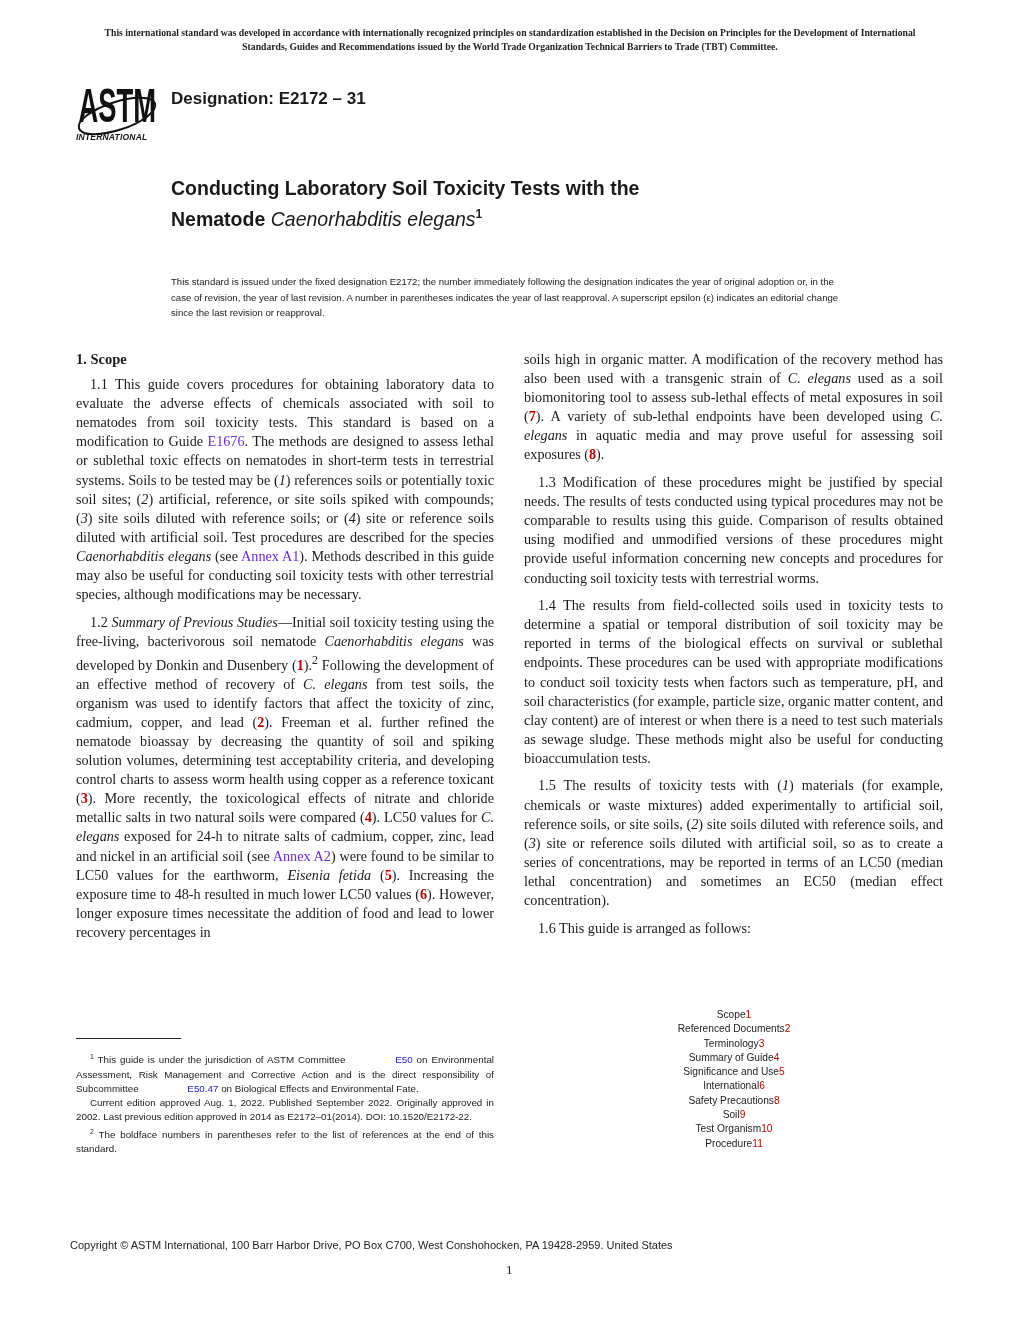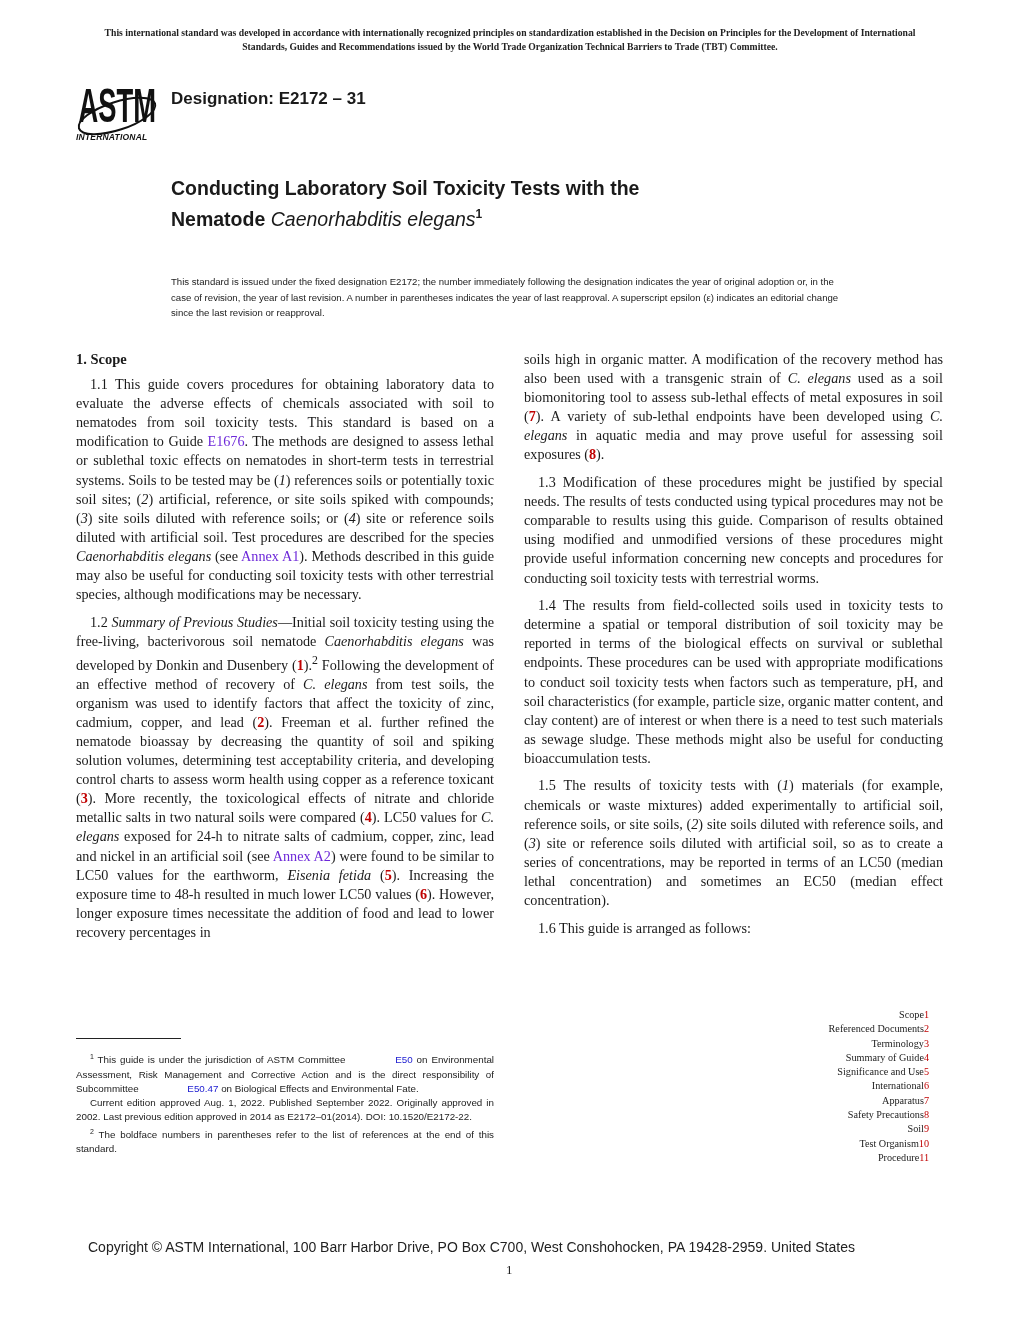--- a/index.html
+++ b/index.html
@@ -20,23 +20,23 @@
   .col p.noind { text-indent: 0; }
   .col h2 { margin: 0 0 6px 0; font-size: 14.5px; font-weight: bold; }
   .ref { color: #c00000; font-weight: bold; }
   .link { color: #6d28d9; }
   .blue { color: #1a1ad0; padding-left: 46px; }
   .rule { left: 76px; top: 1038px; width: 105px; height: 1px; background: #222; }
   .footnotes { left: 76px; top: 1050px; width: 418px; font-family: "Liberation Sans", sans-serif; font-size: 9.8px; line-height: 14.3px; color: #222; text-align: justify; }
   .footnotes p { margin: 0; text-indent: 14px; }
   .footnotes sup { font-size: 7px; }
   .toc { left: 539px; top: 1008px; width: 390px; font-family: "Liberation Sans", sans-serif; font-size: 10.2px; line-height: 14.3px; color: #222; }
-  .toc-row { display: flex; justify-content: flex-end; font-family: Liberation Serif, serif; }
+  .toc-row { display: flex; justify-content: center; }
   .toc-num { color: #c00000; }
-  .copyright { left: 88px; top: 1239px; font-family: "Liberation Sans", sans-serif; font-size: 14px; color: #222; }
+  .copyright { left: 70px; top: 1239px; font-family: "Liberation Sans", sans-serif; font-size: 11px; color: #222; }
   .pagenum { left: 506px; top: 1262px; font-family: "Liberation Serif", serif; font-size: 13px; color: #222; }
 </style>
 </head>
 <body>
 
 <div class="abs notice">This international standard was developed in accordance with internationally recognized principles on standardization established in the Decision on Principles for the Development of International Standards, Guides and Recommendations issued by the World Trade Organization Technical Barriers to Trade (TBT) Committee.</div>
 
 <svg class="abs logo" viewBox="0 0 86 66">
   <ellipse cx="43" cy="36" rx="40" ry="14" fill="none" stroke="#111" stroke-width="2" transform="rotate(-18 43 36)"></ellipse>
   <text x="43" y="46" text-anchor="middle" font-family="Liberation Sans, sans-serif" font-weight="bold" font-size="38" fill="#111" transform="scale(0.72 1.25) translate(17 -12)">ASTM</text>
@@ -85,24 +85,20 @@
     </div>
   <div class="toc-row">
       <span>Significance and Use</span>
       <span class="toc-num">5</span>
     </div>
   <div class="toc-row">
       <span>International</span>
       <span class="toc-num">6</span>
     </div>
   <div class="toc-row">
-      <span>Apparatus</span>
-      <span class="toc-num">7</span>
-    </div>
-  <div class="toc-row">
       <span>Safety Precautions</span>
       <span class="toc-num">8</span>
     </div>
   <div class="toc-row">
       <span>Soil</span>
       <span class="toc-num">9</span>
     </div>
   <div class="toc-row">
       <span>Test Organism</span>
       <span class="toc-num">10</span>

